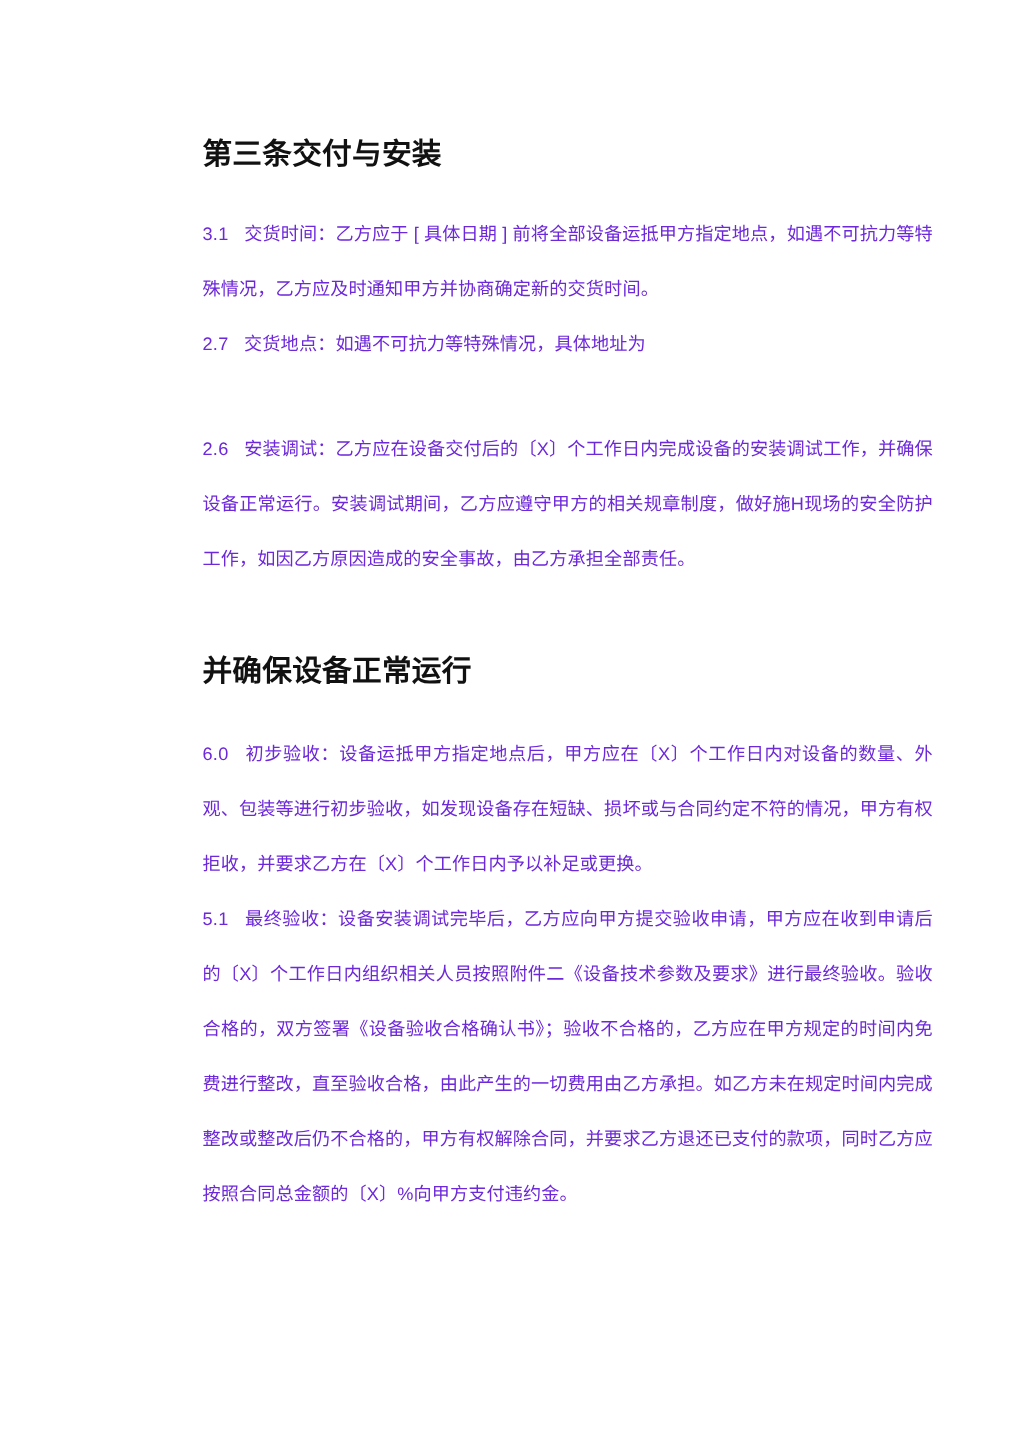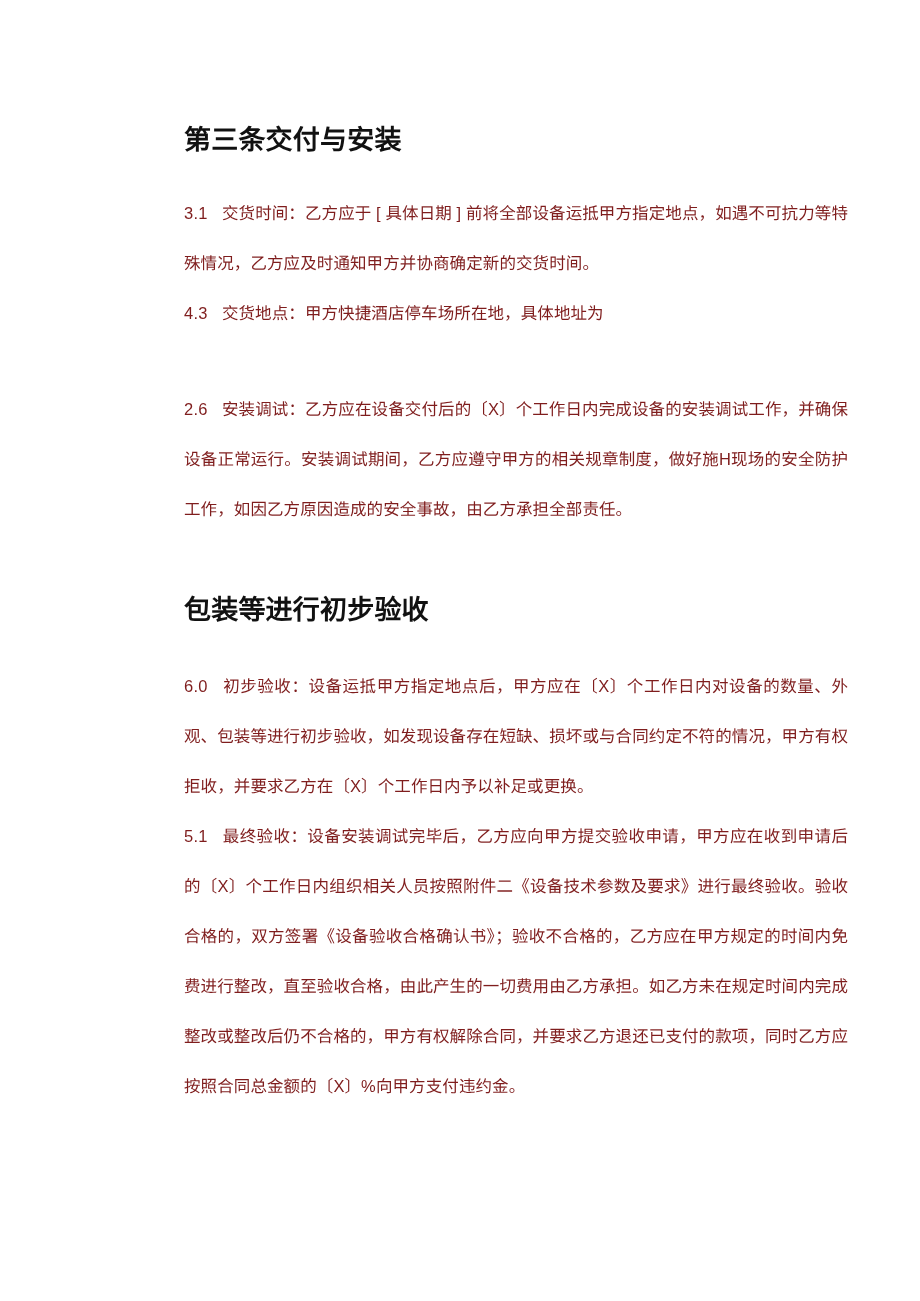--- a/index.html
+++ b/index.html
@@ -39,21 +39,21 @@
   }
   .heading-block-1 {
     padding-top: 118px;
   }
   .heading-block-2 {
     padding-top: 58px;
   }
   .clause {
     font-size: 16.5px;
     line-height: 50px;
-    color: #7f1d1d;
+    color: #6d28d9;
     margin: 0;
     text-align: justify;
     text-justify: inter-ideograph;
     letter-spacing: 0.1px;
     word-break: break-all;
   }
   .clause .num {
     letter-spacing: 0.3px;
   }
   .gap-after-heading-1 { height: 30px; }
@@ -70,32 +70,32 @@
       <h1 class="doc-heading">第三条交付与安装</h1>
     </div>
 
     <div class="gap-after-heading-1"></div>
 
     <p class="clause">
       <span class="num">3.1</span>&nbsp;&nbsp;&nbsp;<span>交货时间：乙方应于 [ 具体日期 ] 前将全部设备运抵甲方指定地点，如遇不可抗力等特殊情况，乙方应及时通知甲方并协商确定新的交货时间。</span>
     </p>
 
     <p class="clause">
-      <span class="num">4.3</span>&nbsp;&nbsp;&nbsp;<span>交货地点：甲方快捷酒店停车场所在地，具体地址为</span>
+      <span class="num">2.7</span>&nbsp;&nbsp;&nbsp;<span>交货地点：如遇不可抗力等特殊情况，具体地址为</span>
     </p>
 
     <div class="gap-blank-line"></div>
 
 
     <p class="clause">
       <span class="num">2.6</span>&nbsp;&nbsp;&nbsp;<span>安装调试：乙方应在设备交付后的〔X〕个工作日内完成设备的安装调试工作，并确保设备正常运行。安装调试期间，乙方应遵守甲方的相关规章制度，做好施H现场的安全防护工作，如因乙方原因造成的安全事故，由乙方承担全部责任。</span>
     </p>
 
     <div class="heading-block-2">
-      <h1 class="doc-heading">包装等进行初步验收</h1>
+      <h1 class="doc-heading">并确保设备正常运行</h1>
     </div>
 
     <div class="gap-after-heading-2"></div>
 
     <p class="clause">
       <span class="num">6.0</span>&nbsp;&nbsp;&nbsp;<span>初步验收：设备运抵甲方指定地点后，甲方应在〔X〕个工作日内对设备的数量、外观、包装等进行初步验收，如发现设备存在短缺、损坏或与合同约定不符的情况，甲方有权拒收，并要求乙方在〔X〕个工作日内予以补足或更换。</span>
     </p>
 
     <p class="clause">
       <span class="num">5.1</span>&nbsp;&nbsp;&nbsp;<span>最终验收：设备安装调试完毕后，乙方应向甲方提交验收申请，甲方应在收到申请后的〔X〕个工作日内组织相关人员按照附件二《设备技术参数及要求》进行最终验收。验收合格的，双方签署《设备验收合格确认书》；验收不合格的，乙方应在甲方规定的时间内免费进行整改，直至验收合格，由此产生的一切费用由乙方承担。如乙方未在规定时间内完成整改或整改后仍不合格的，甲方有权解除合同，并要求乙方退还已支付的款项，同时乙方应按照合同总金额的〔X〕%向甲方支付违约金。</span>

